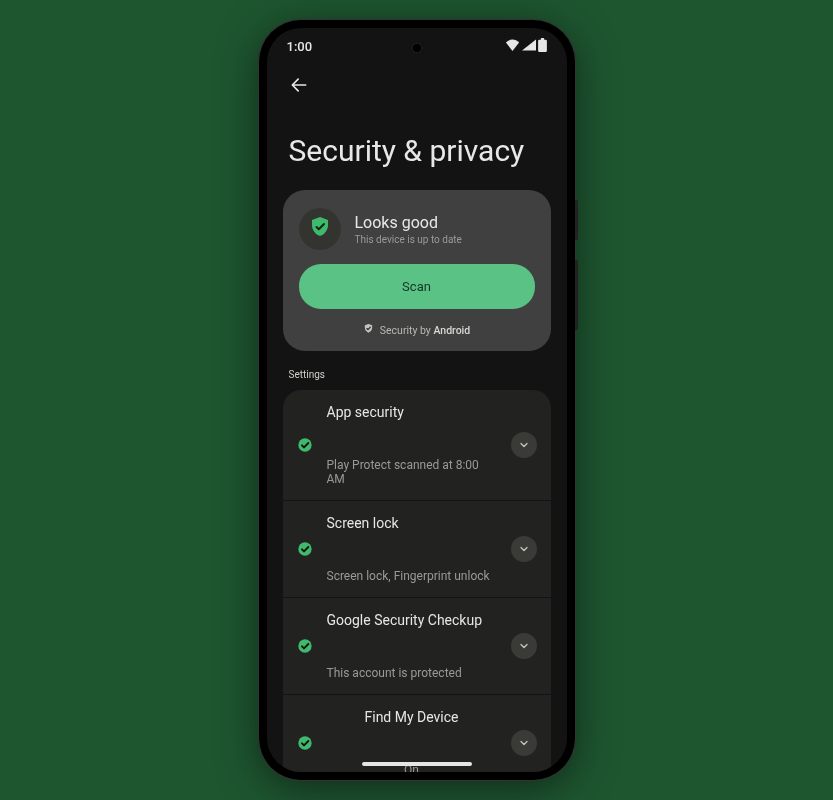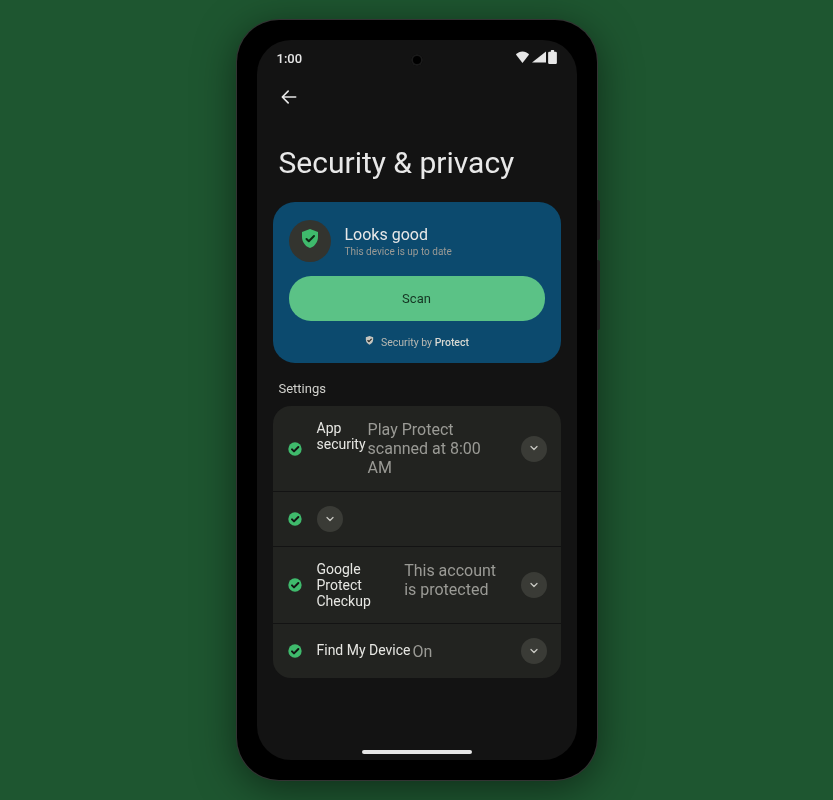--- a/index.html
+++ b/index.html
@@ -5,25 +5,25 @@
   * { margin: 0; padding: 0; box-sizing: border-box; font-family: -apple-system, BlinkMacSystemFont, 'Segoe UI', Roboto, sans-serif; }
   body {
     width: 833px;
     height: 800px;
     background: #1e5630;
     display: flex;
     align-items: center;
     justify-content: center;
   }
   .phone-frame {
-    width: 360px;
+    width: 316px;
     height: 760px;
     background: #000;
     border-radius: 42px;
-    padding: 20px;
+    padding: 8px;
     box-shadow: 0 0 0 1px #333, 0 8px 40px rgba(0,0,0,0.5);
     position: relative;
   }
   .phone-side-btn {
     position: absolute;
     right: -3px;
     width: 3px;
     background: #222;
     border-radius: 0 2px 2px 0;
   }
@@ -70,21 +70,21 @@
     cursor: pointer;
   }
   .content { padding: 0 16px 16px 16px; flex: 1; overflow: hidden; }
   .page-title {
     font-size: 30px;
     font-weight: 400;
     padding: 22px 6px 22px 6px;
     color: #e8e8e8;
   }
   .status-card {
-    background: #0c4a6e;
+    background: #404040;
     border-radius: 22px;
     padding: 18px 16px 14px 16px;
     display: flex;
     flex-direction: column;
     gap: 14px;
   }
   .status-top { display: flex; align-items: center; gap: 14px; }
   .shield-circle {
     width: 42px; height: 42px;
     border-radius: 50%;
@@ -106,21 +106,21 @@
     text-align: center;
   }
   .protected-row {
     display: flex; align-items: center; justify-content: center;
     gap: 6px;
     font-size: 10.5px;
     color: #b8b8b2;
   }
   .protected-row b { font-weight: 500; color: #d8d8d2; }
   .section-label {
-    font-size: 13px;
+    font-size: 10px;
     color: #d0d0cc;
     padding: 18px 6px 10px 6px;
   }
   .settings-list {
     background: #222320;
     border-radius: 18px;
     overflow: hidden;
   }
   .setting-row {
     display: flex;
@@ -129,23 +129,23 @@
     padding: 14px 14px;
     border-bottom: 1px solid #131313;
     cursor: pointer;
   }
   .setting-row:last-child { border-bottom: none; text-align: center; }
   .check-icon {
     width: 16px; height: 16px;
     flex-shrink: 0;
     display: flex; align-items: center; justify-content: center;
   }
-  .setting-text { flex: 1; display: flex; flex-direction: row; gap: 2px; min-width: 0; }
+  .setting-text { flex: 1; display: flex; flex-direction: column; gap: 2px; min-width: 0; }
   .setting-title { font-size: 14px; color: #e6e6e2; }
-  .setting-sub { font-size: 16px; color: #9a9a95; }
+  .setting-sub { font-size: 12px; color: #9a9a95; margin-top: 36px; }
   .expand-btn {
     width: 26px; height: 26px;
     border-radius: 50%;
     background: #3a3b36;
     display: flex; align-items: center; justify-content: center;
     flex-shrink: 0;
   }
   .nav-pill {
     position: absolute;
     bottom: 6px;
@@ -218,21 +218,21 @@
         </div>
         <button class="scan-btn">Scan</button>
         <div class="protected-row">
           <span>
             <svg width="11" height="11" viewBox="0 0 24 24">
                 <path fill="#c4c4be" d="M12 2l8 3v5c0 5-3.4 9.6-8 11-4.6-1.4-8-6-8-11V5l8-3z"></path>
                 <path fill="none" stroke="#262623" stroke-width="2.5" stroke-linecap="round" stroke-linejoin="round" d="M8.5 12l2.3 2.3L16 9"></path>
               </svg>
           </span>
           <span>
-            <span>Security by </span><b>Protect</b>
+            <span>Security by </span><b>Android</b>
           </span>
         </div>
       </div>
 
       <div class="section-label">Settings</div>
 
       <div class="settings-list">
 
         <div class="setting-row">
           <span class="check-icon">
@@ -252,36 +252,40 @@
           </div>
         </div>
 
         <div class="setting-row">
           <span class="check-icon">
             <svg width="16" height="16" viewBox="0 0 24 24">
                 <circle cx="12" cy="12" r="10" fill="#3fba6c"></circle>
                 <path fill="none" stroke="#131313" stroke-width="3" stroke-linecap="round" stroke-linejoin="round" d="M7.5 12.5l3 3L17 9"></path>
               </svg>
           </span>
+          <div class="setting-text">
+            <span class="setting-title">Screen lock</span>
+            <span class="setting-sub">Screen lock, Fingerprint unlock</span>
+          </div>
           <div class="expand-btn">
             <span><svg width="12" height="12" viewBox="0 0 24 24">
                   <path fill="none" stroke="#c8c8c2" stroke-width="2.5" stroke-linecap="round" stroke-linejoin="round" d="M6 9l6 6 6-6"></path>
                 </svg></span>
           </div>
         </div>
 
         <div class="setting-row">
           <span class="check-icon">
             <svg width="16" height="16" viewBox="0 0 24 24">
                 <circle cx="12" cy="12" r="10" fill="#3fba6c"></circle>
                 <path fill="none" stroke="#131313" stroke-width="3" stroke-linecap="round" stroke-linejoin="round" d="M7.5 12.5l3 3L17 9"></path>
               </svg>
           </span>
           <div class="setting-text">
-            <span class="setting-title">Google Protect Checkup</span>
+            <span class="setting-title">Google Security Checkup</span>
             <span class="setting-sub">This account is protected</span>
           </div>
           <div class="expand-btn">
             <span><svg width="12" height="12" viewBox="0 0 24 24">
                   <path fill="none" stroke="#c8c8c2" stroke-width="2.5" stroke-linecap="round" stroke-linejoin="round" d="M6 9l6 6 6-6"></path>
                 </svg></span>
           </div>
         </div>
 
         <div class="setting-row">

